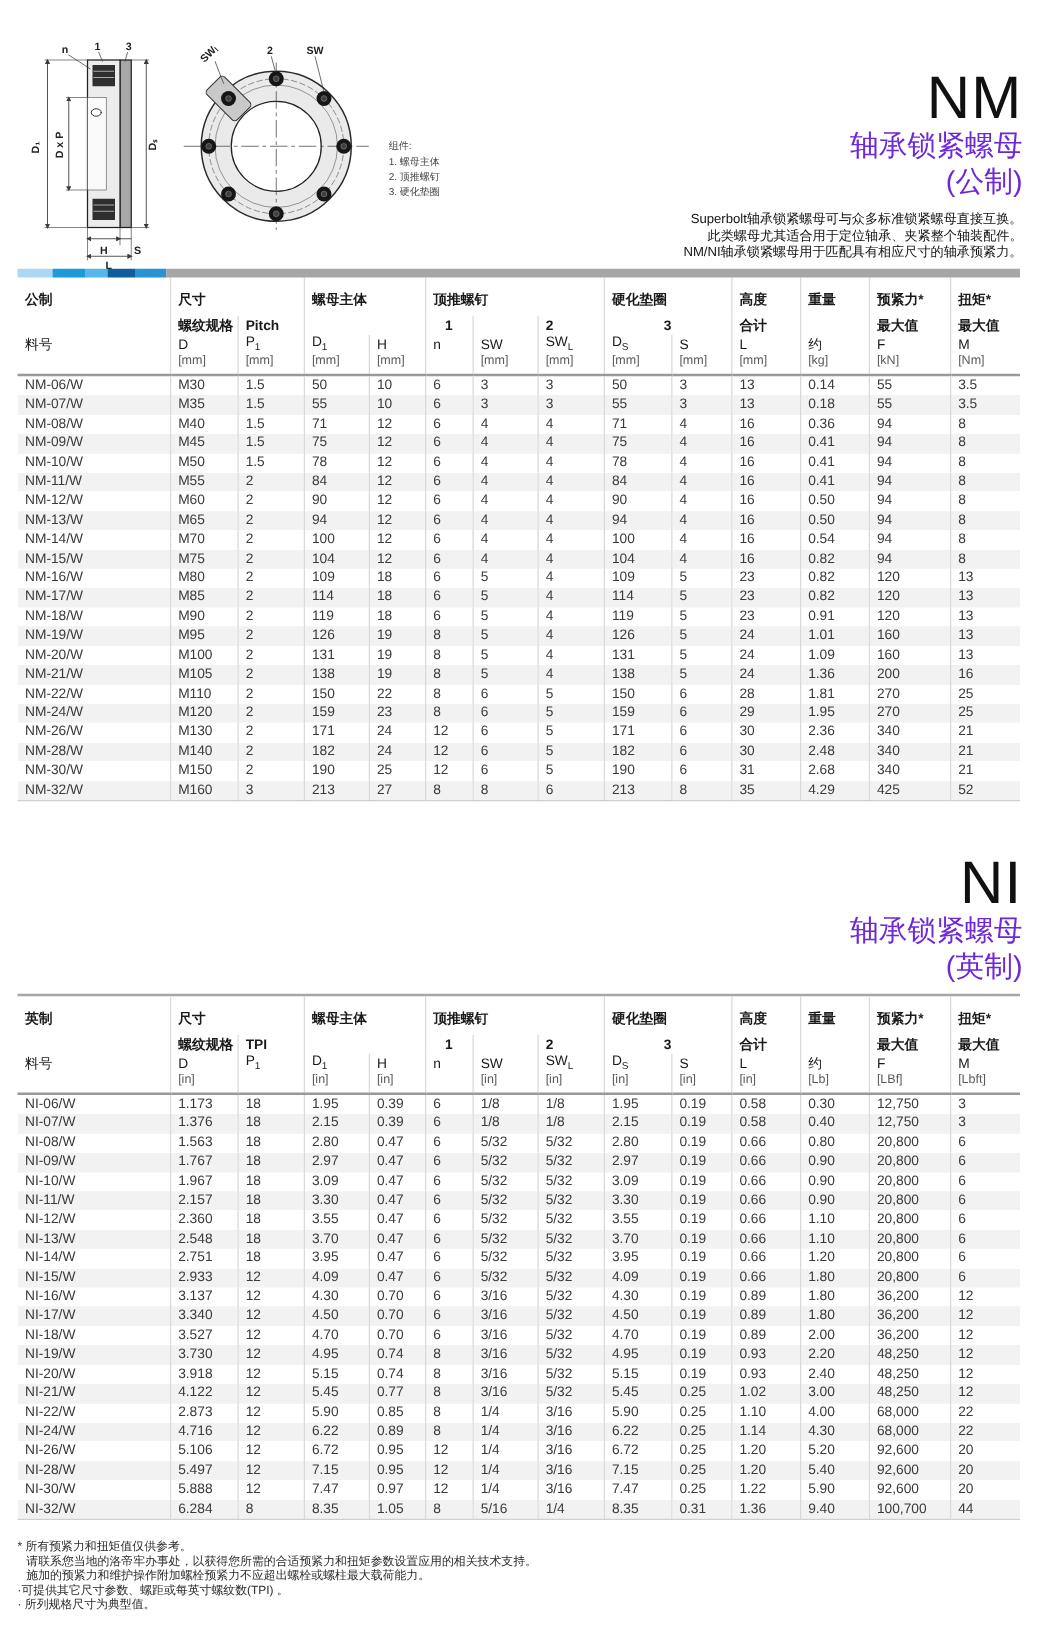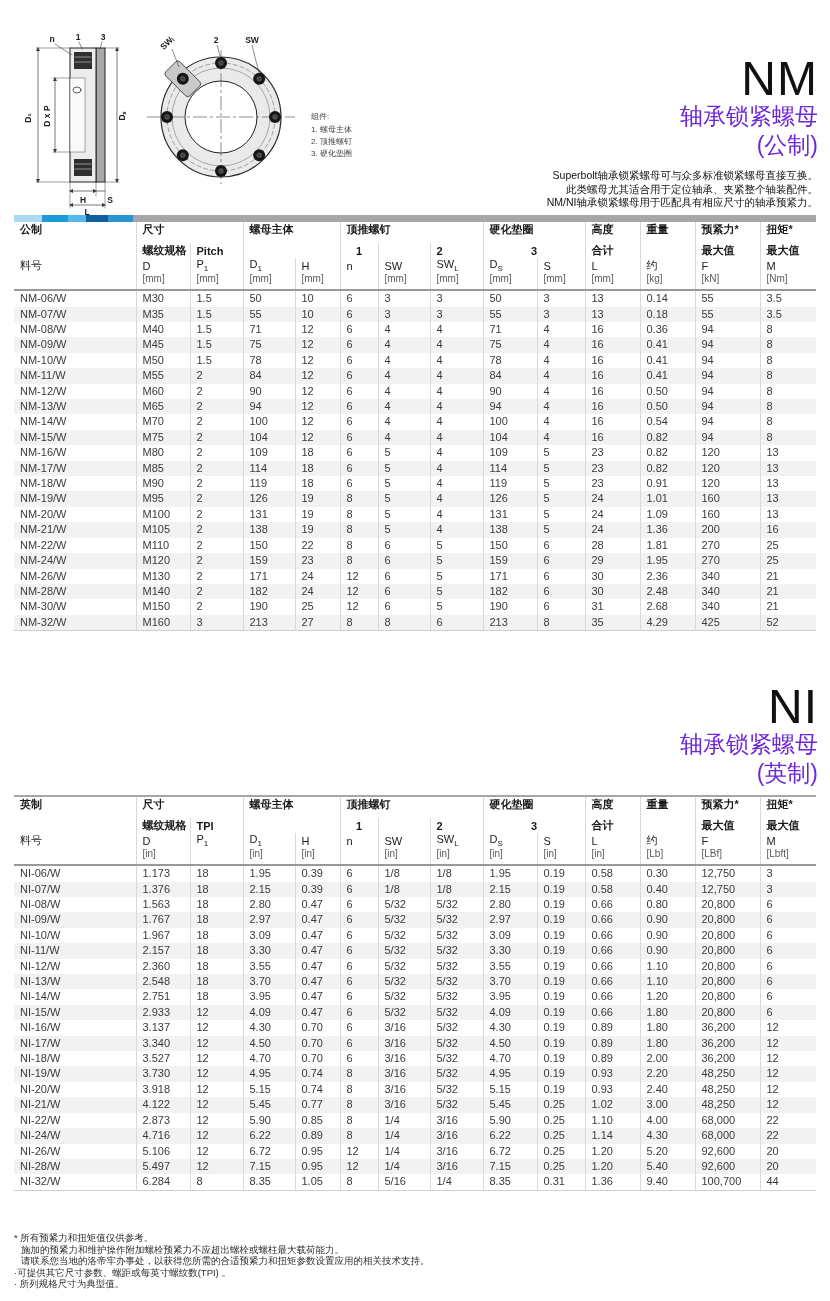--- a/index.html
+++ b/index.html
@@ -25,21 +25,21 @@
   .brand-bar span:nth-child(3){width:18px;}
   .brand-bar span:nth-child(4){width:22px;}
   .brand-bar span:nth-child(5){width:25px;}
   .brand-bar .bar-fill{flex:1;}
   .ni-bar{height:2px;width:802px;}
   
   table.spec{border-collapse:collapse;table-layout:fixed;width:802px;}
   .spec th,.spec td{border-right:1px solid #d9d9d9;text-align:left;padding:0 0 0 6px;
     font-weight:normal;vertical-align:middle;overflow:hidden;white-space:nowrap;}
   .spec th:last-child,.spec td:last-child{border-right:none;margin-top:12px;}
-  .spec tr.gr th{font-size:11px;font-weight:bold;color:#1a1a1a;height:21px;vertical-align:top;padding-top:0;}
+  .spec tr.gr th{font-size:11px;font-weight:bold;color:#1a1a1a;height:21px;vertical-align:top;padding-top:10px;}
   .spec tr.sub th{font-size:11px;font-weight:bold;height:15px;}
   .spec tr.sym th{font-size:11px;font-weight:normal;height:14px;}
   .spec tr.unit th{font-size:10px;color:#5a5a5a;height:16px;vertical-align:top;border-bottom:2px solid #999;}
   .spec sub{font-size:8px;}
   .spec td{font-size:11px;color:#3a3a3a;height:15.4px;line-height:15.4px;}
   .spec tbody tr:nth-child(even){background:#f2f2f2;}
   .spec tbody tr:last-child td{border-bottom:1px solid #cfcfcf;}
   .spec .ctr{text-align:center;padding-left:0;}
   
   .foot{position:absolute;left:14px;top:1232px;font-size:9.5px;line-height:11.5px;color:#2b2b2b;}
@@ -1001,20 +1001,36 @@
             <td>1/4</td>
             <td>3/16</td>
             <td>7.15</td>
             <td>0.25</td>
             <td>1.20</td>
             <td>5.40</td>
             <td>92,600</td>
             <td>20</td>
           </tr>
           <tr>
+            <td>NI-30/W</td>
+            <td>5.888</td>
+            <td>12</td>
+            <td>7.47</td>
+            <td>0.97</td>
+            <td>12</td>
+            <td>1/4</td>
+            <td>3/16</td>
+            <td>7.47</td>
+            <td>0.25</td>
+            <td>1.22</td>
+            <td>5.90</td>
+            <td>92,600</td>
+            <td>20</td>
+          </tr>
+          <tr>
             <td>NI-32/W</td>
             <td>6.284</td>
             <td>8</td>
             <td>8.35</td>
             <td>1.05</td>
             <td>8</td>
             <td>5/16</td>
             <td>1/4</td>
             <td>8.35</td>
             <td>0.31</td>
@@ -1022,19 +1038,19 @@
             <td>9.40</td>
             <td>100,700</td>
             <td>44</td>
           </tr>
         </tbody>
     </table>
   </div>
 
   <div class="foot">
     <div>* 所有预紧力和扭矩值仅供参考。</div>
+    <div class="ind">请联系您当地的洛帝牢办事处，以获得您所需的合适预紧力和扭矩参数设置应用的相关技术支持。</div>
     <div class="ind">施加的预紧力和维护操作附加螺栓预紧力不应超出螺栓或螺柱最大载荷能力。</div>
-    <div class="ind">请联系您当地的洛帝牢办事处，以获得您所需的合适预紧力和扭矩参数设置应用的相关技术支持。</div>
     <div>·可提供其它尺寸参数、螺距或每英寸螺纹数(TPI) 。</div>
     <div>· 所列规格尺寸为典型值。</div>
   </div>
 
 </div>
 
 </body></html>

